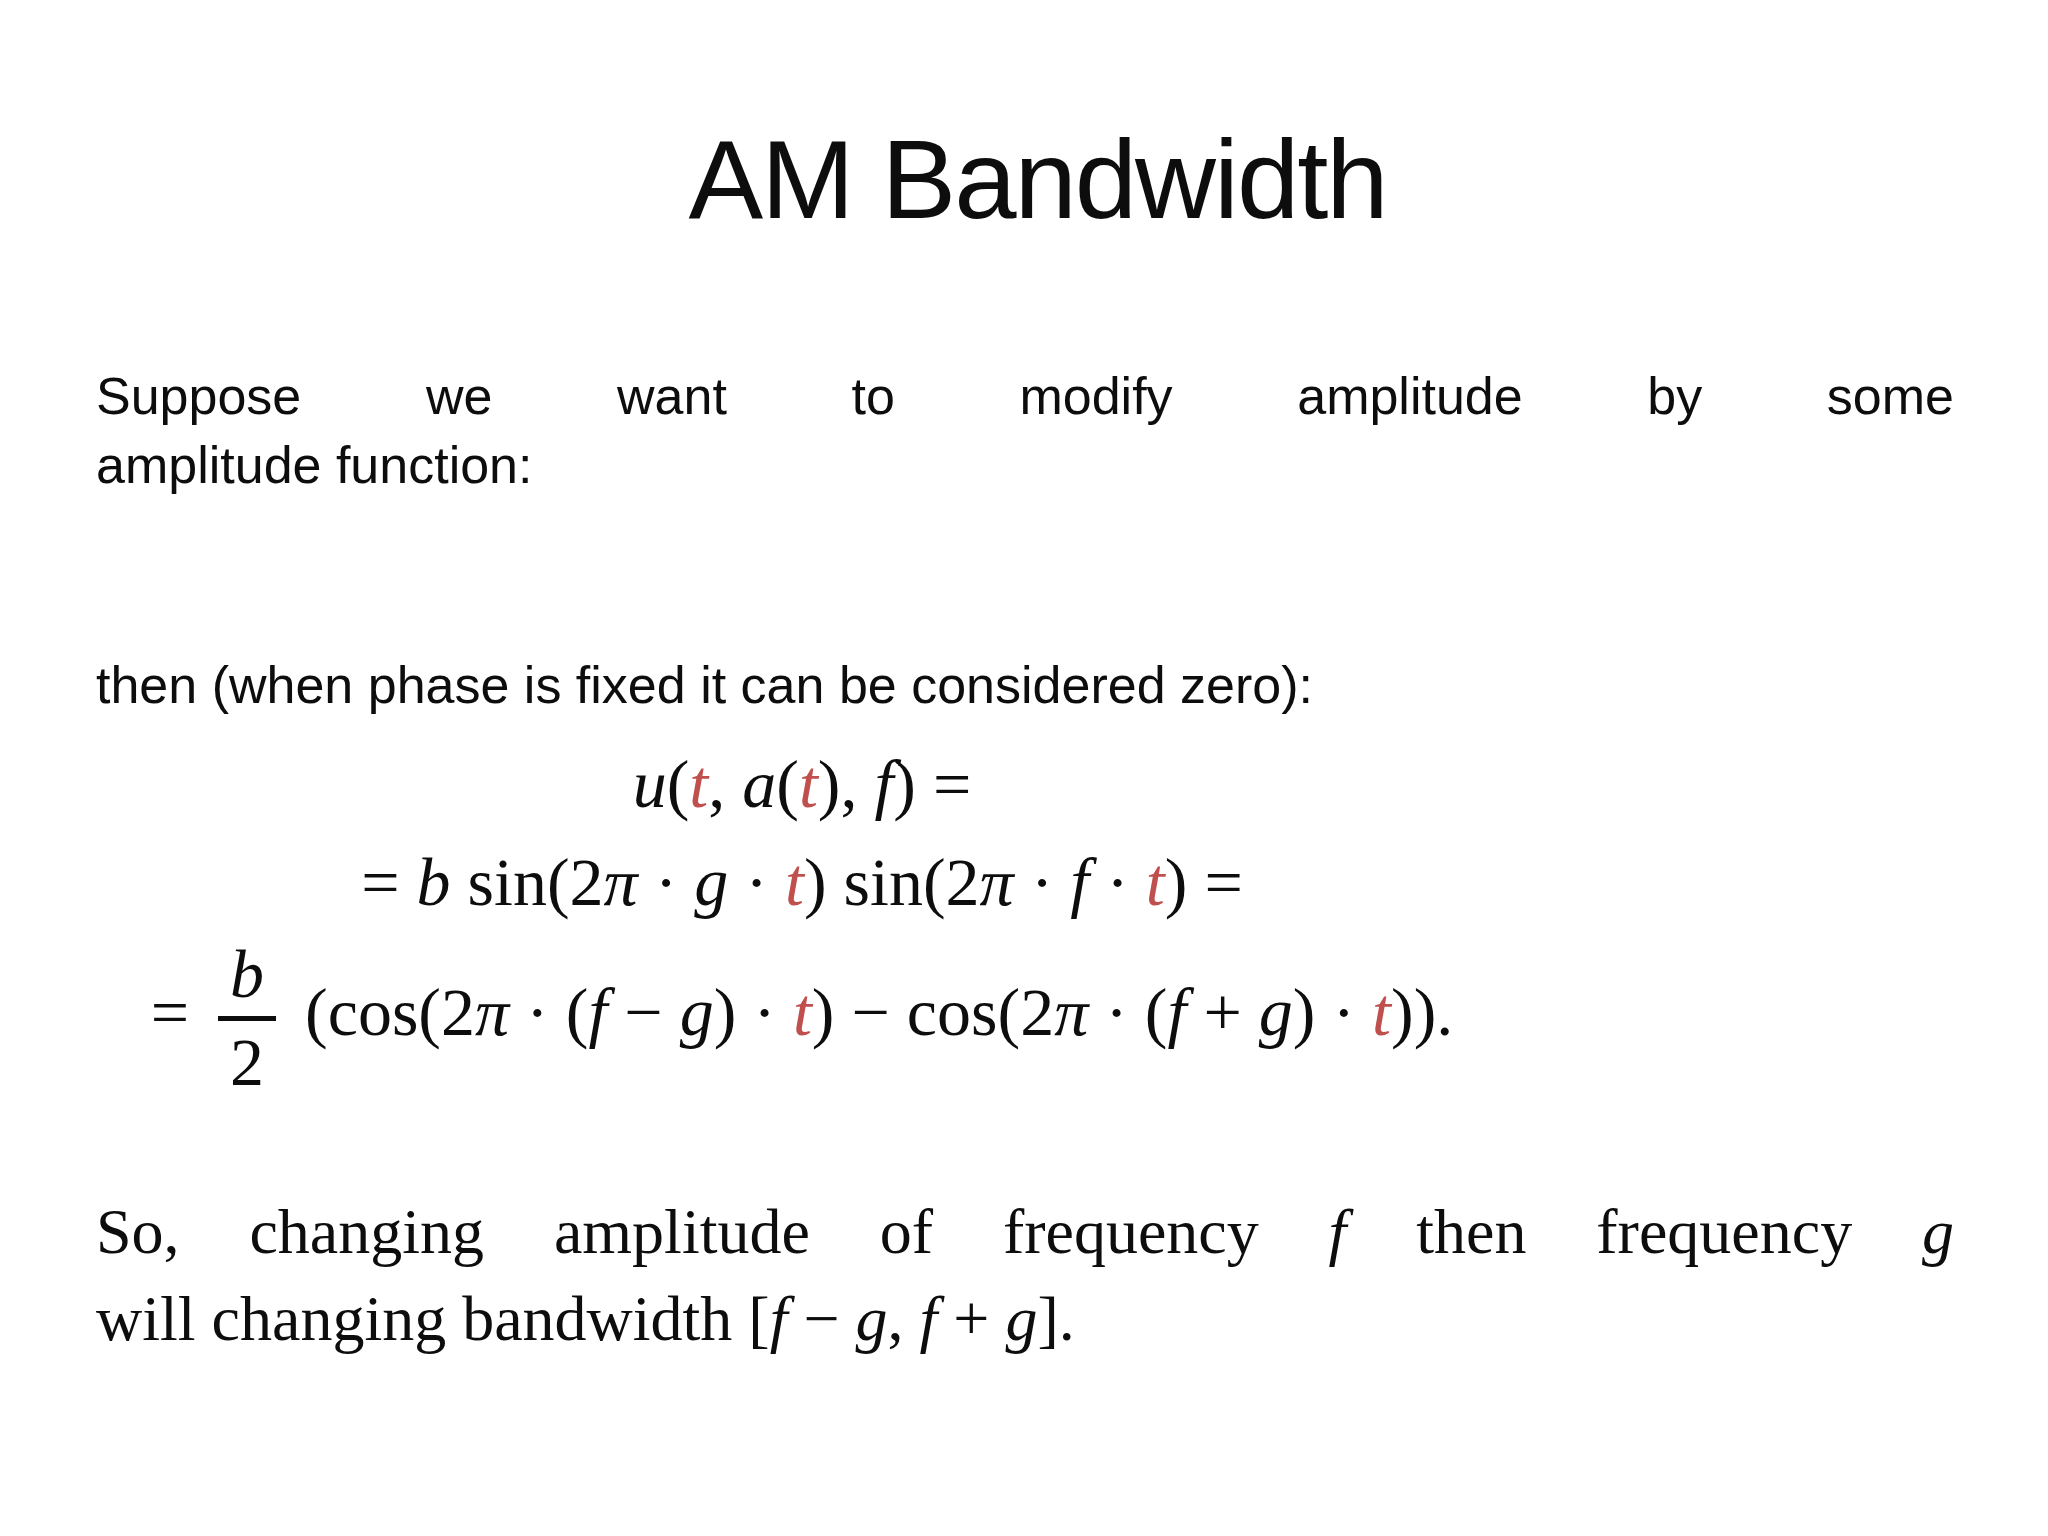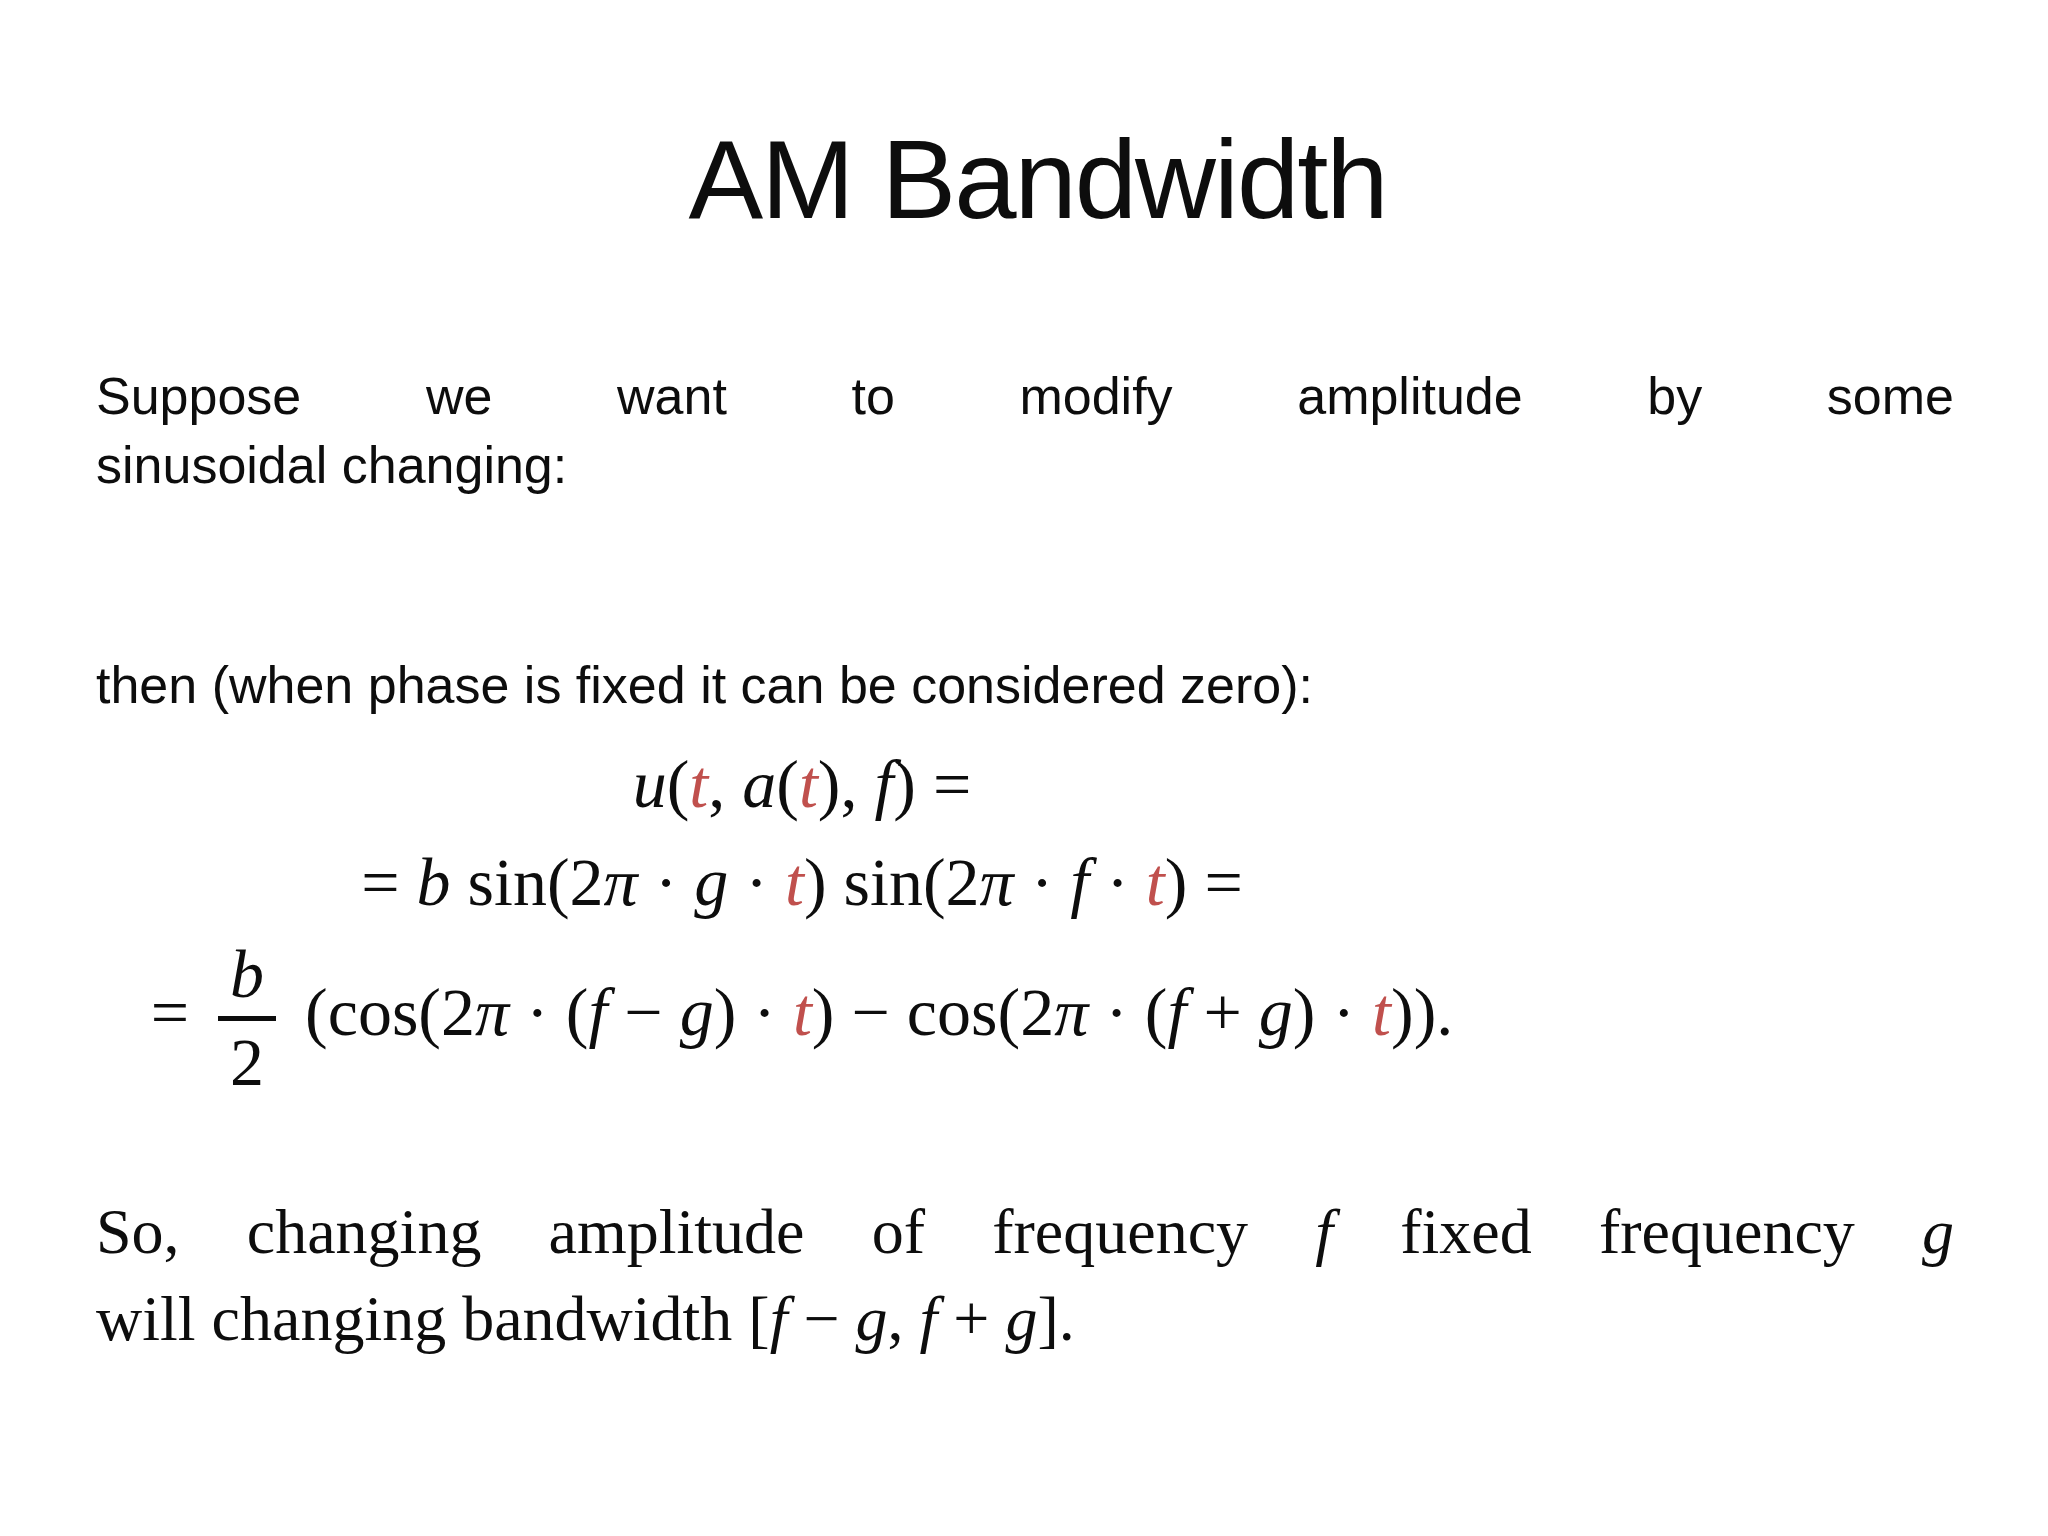--- a/index.html
+++ b/index.html
@@ -34,33 +34,33 @@
 </style>
 </head>
 <body>
 
 <div class="slide">
 
   <h1 class="title">AM Bandwidth</h1>
 
   <div class="p1">
     <div class="jline">Suppose we want to modify amplitude by some</div>
-    <div>sinusoidal changing:</div>
+    <div>amplitude function:</div>
   </div>
 
 
   <div class="p2">then (when phase is fixed it can be considered zero):</div>
 
   <div class="eqblock">
     <div class="formula"><span class="seg-it">u</span><span class="seg-up">(</span><span class="seg-rt">t</span><span class="seg-up">, </span><span class="seg-it">a</span><span class="seg-up">(</span><span class="seg-rt">t</span><span class="seg-up">), </span><span class="seg-it">f</span><span class="seg-up">) =</span></div>
     <div class="formula"><span class="seg-up">= </span><span class="seg-it">b</span><span class="seg-up"> sin(2</span><span class="seg-it">π</span><span class="seg-up"> · </span><span class="seg-it">g</span><span class="seg-up"> · </span><span class="seg-rt">t</span><span class="seg-up">) sin(2</span><span class="seg-it">π</span><span class="seg-up"> · </span><span class="seg-it">f</span><span class="seg-up"> · </span><span class="seg-rt">t</span><span class="seg-up">) =</span></div>
     <div class="formula f4"><span class="seg-up">= </span><span class="frac">
           <span class="num">b</span>
           <span class="den">2</span>
         </span><span class="seg-up"> (cos(2</span><span class="seg-it">π</span><span class="seg-up"> · (</span><span class="seg-it">f</span><span class="seg-up"> − </span><span class="seg-it">g</span><span class="seg-up">) · </span><span class="seg-rt">t</span><span class="seg-up">) − cos(2</span><span class="seg-it">π</span><span class="seg-up"> · (</span><span class="seg-it">f</span><span class="seg-up"> + </span><span class="seg-it">g</span><span class="seg-up">) · </span><span class="seg-rt">t</span><span class="seg-up">)).</span></div>
   </div>
 
   <div class="p3">
-    <div class="jline"><span class="seg-tx">So, changing amplitude of frequency </span><span class="seg-it">f</span><span class="seg-tx"> fixed frequency </span><span class="seg-it">g</span></div>
+    <div class="jline"><span class="seg-tx">So, changing amplitude of frequency </span><span class="seg-it">f</span><span class="seg-tx"> then frequency </span><span class="seg-it">g</span></div>
     <div><span class="seg-tx">will changing bandwidth </span><span class="seg-up">[</span><span class="seg-it">f</span><span class="seg-up"> − </span><span class="seg-it">g</span><span class="seg-up">, </span><span class="seg-it">f</span><span class="seg-up"> + </span><span class="seg-it">g</span><span class="seg-up">].</span></div>
   </div>
 
 </div>
 
 </body></html>

